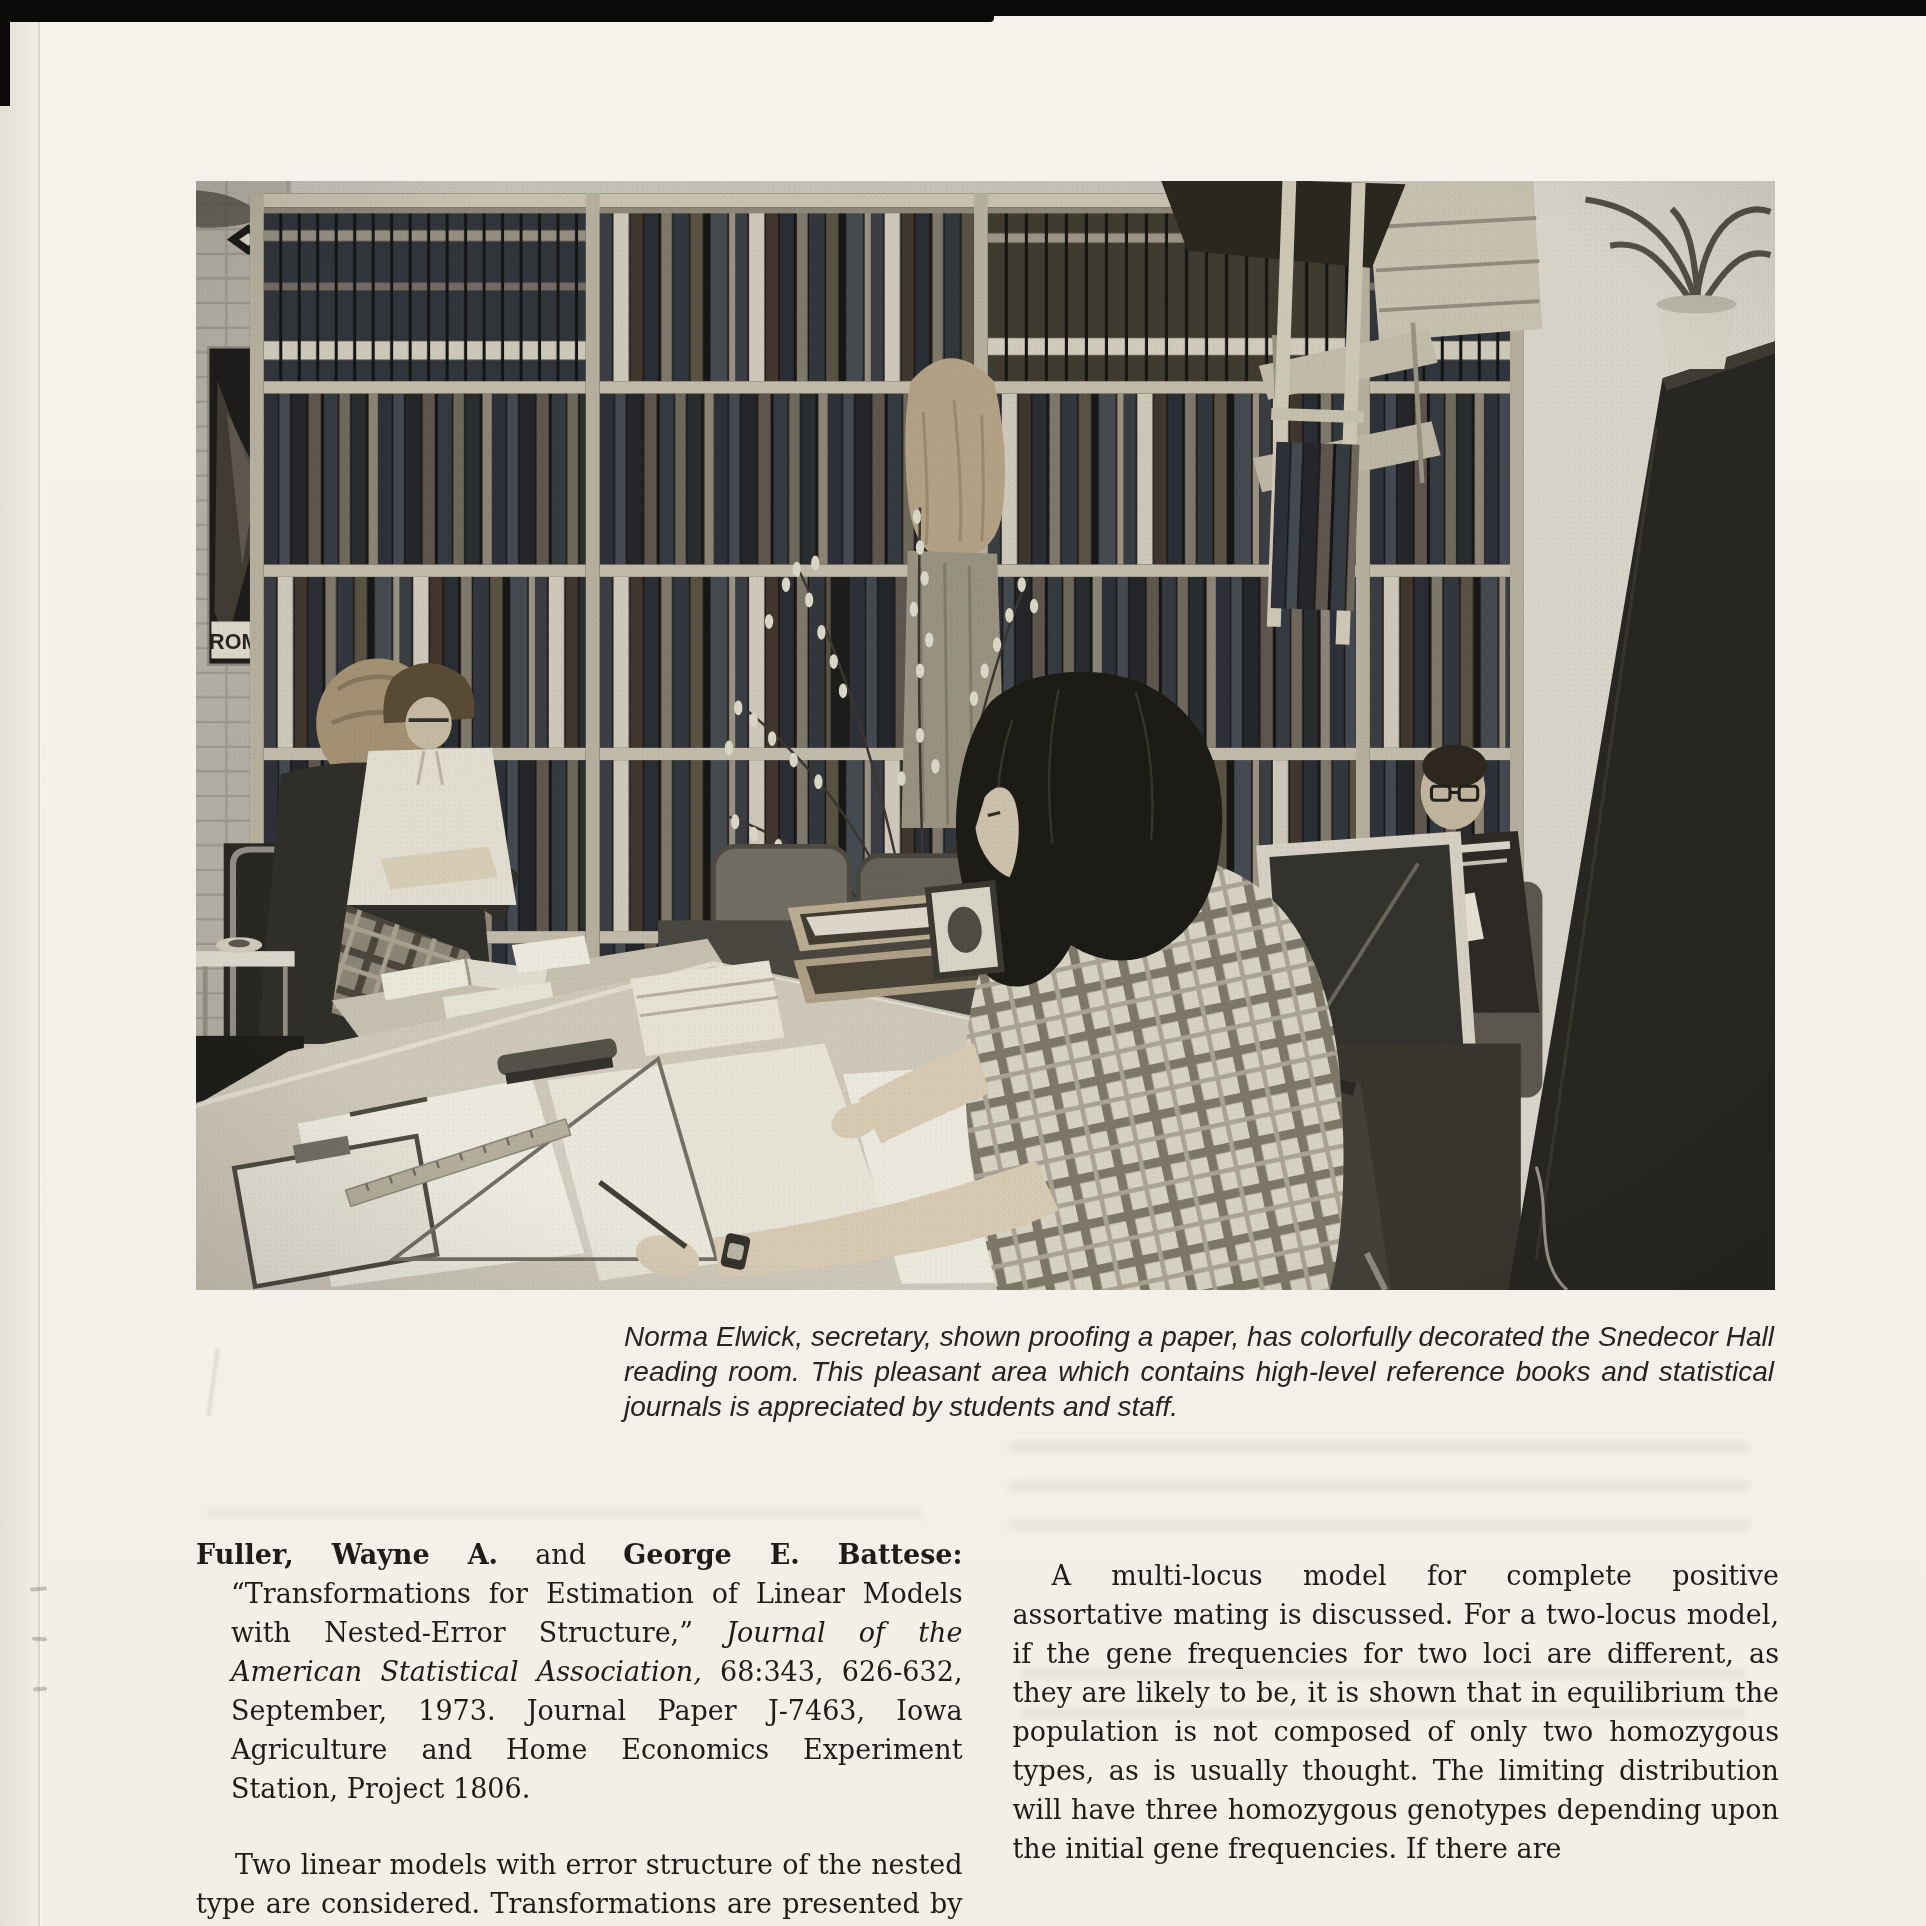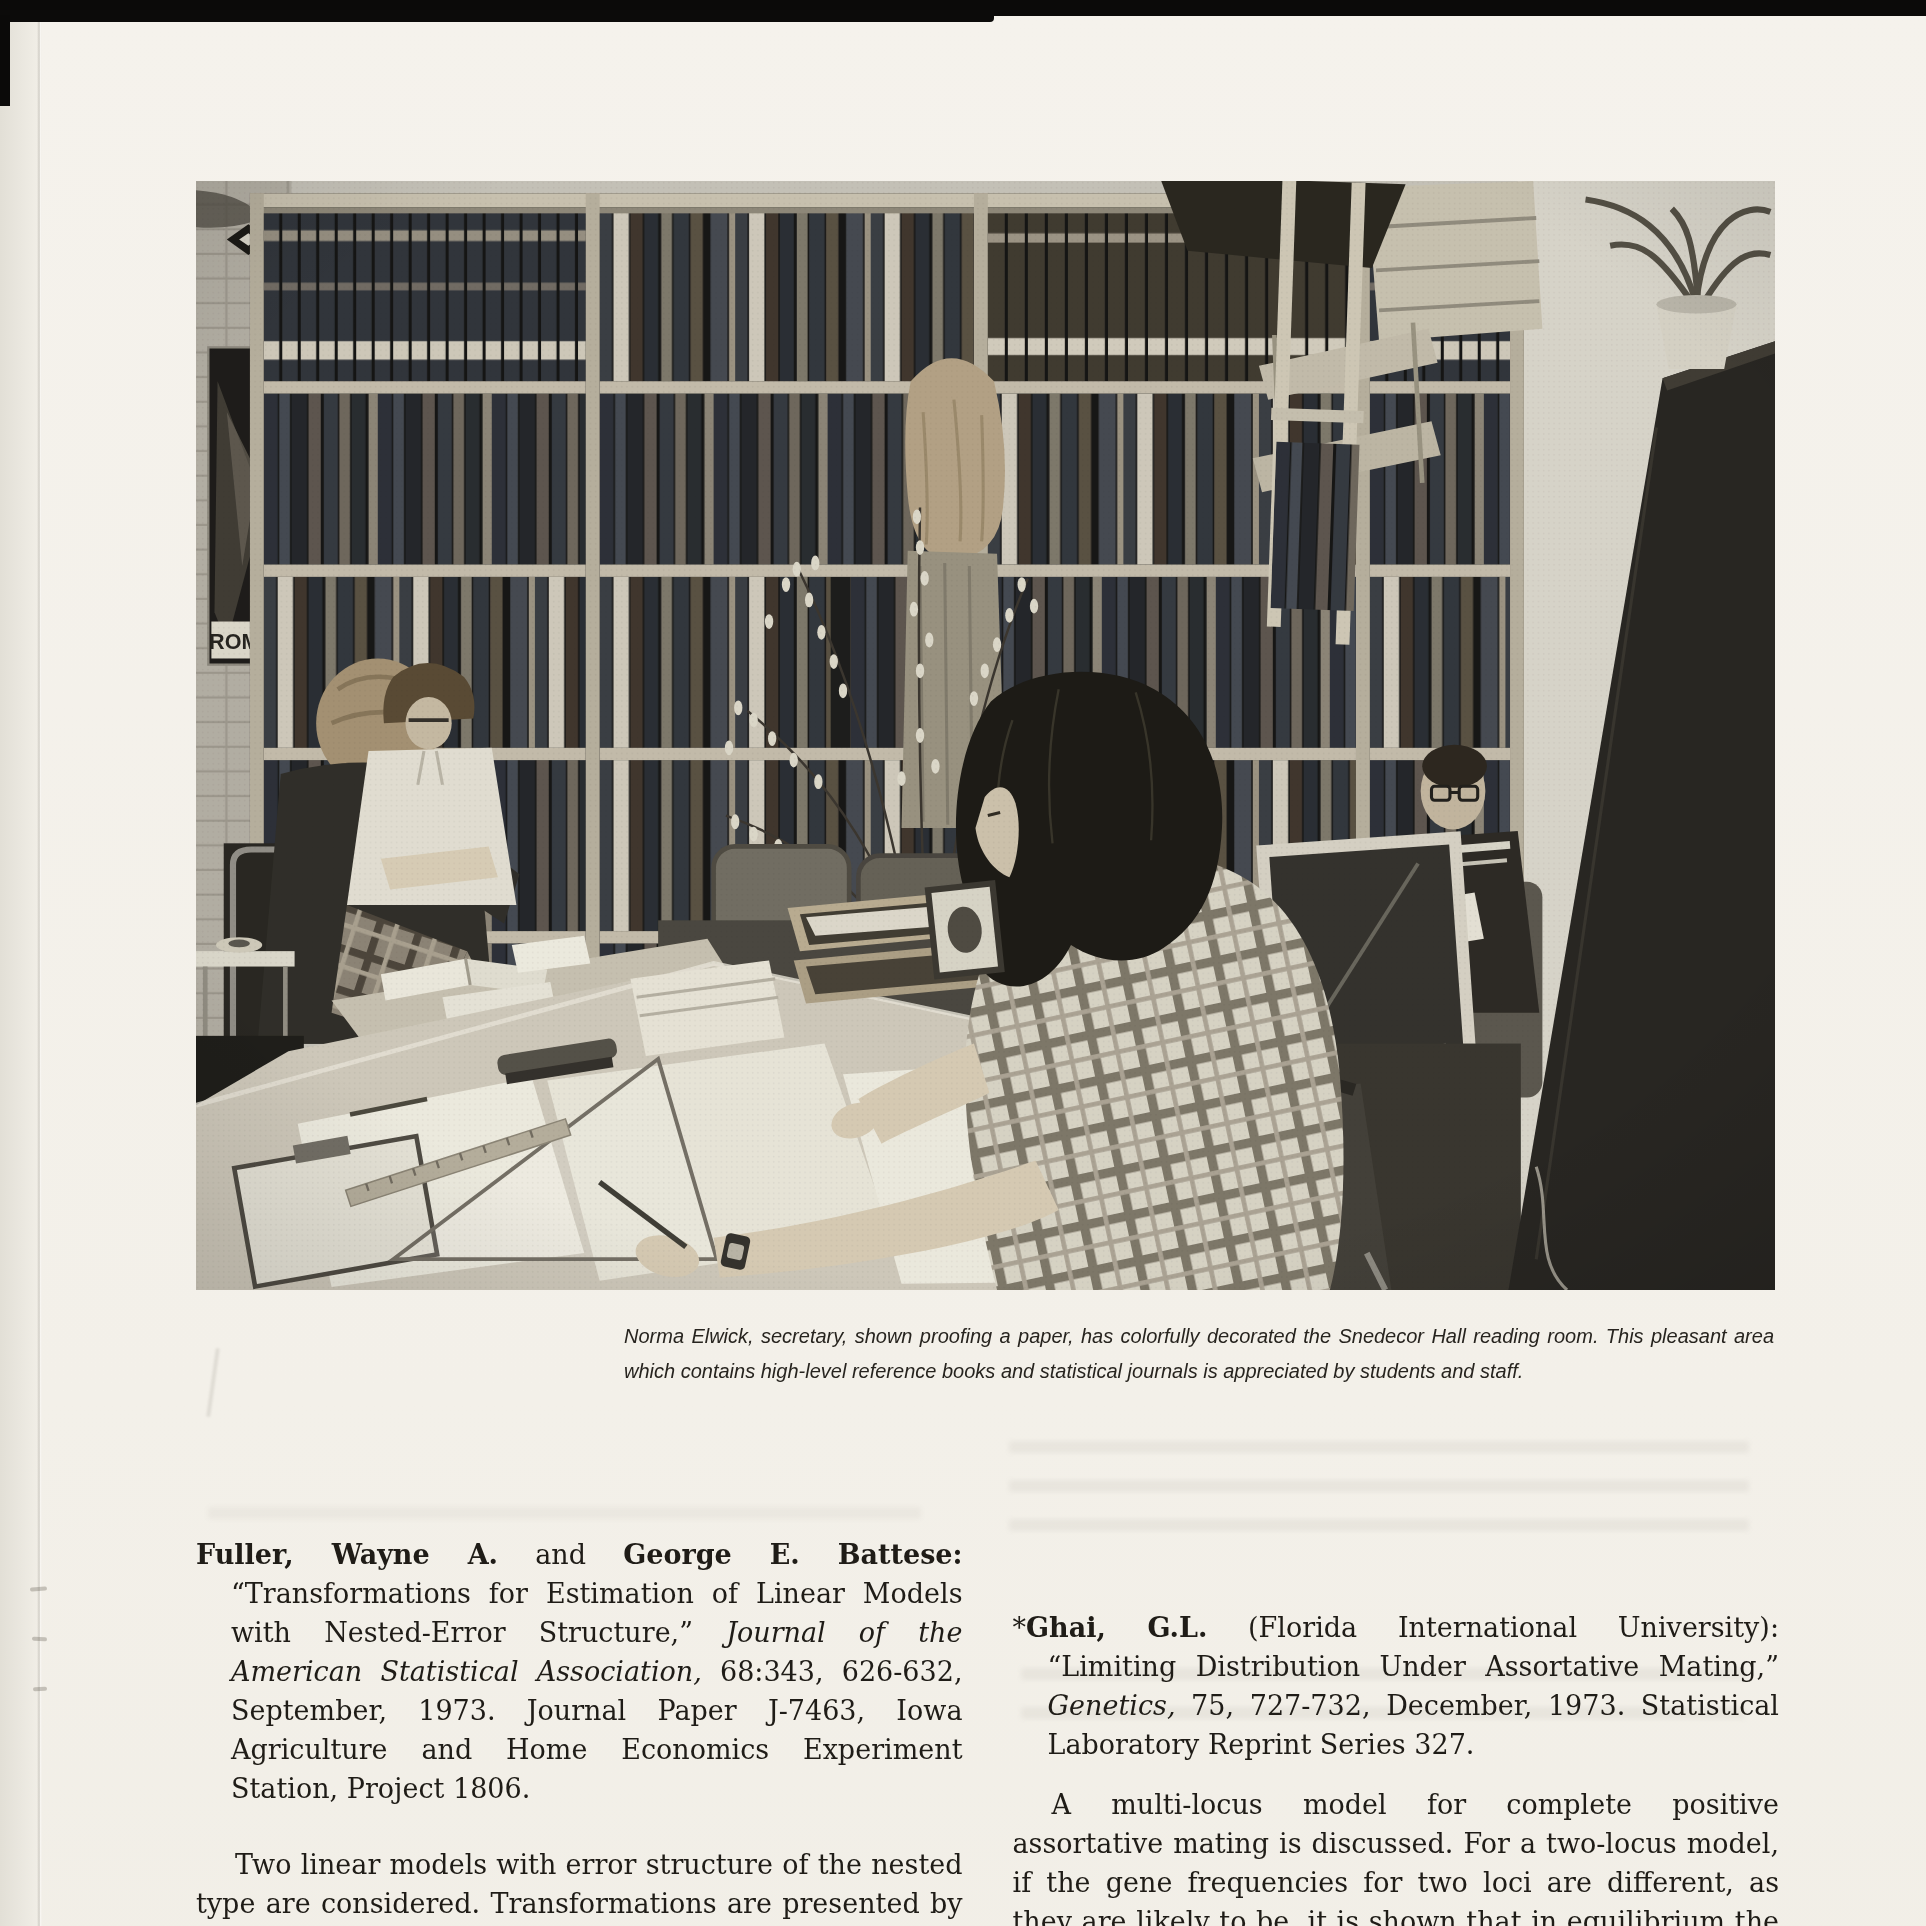--- a/index.html
+++ b/index.html
@@ -14,21 +14,21 @@
     background:linear-gradient(90deg,rgba(120,115,105,0) 0%,rgba(120,115,105,.28) 45%,rgba(255,255,255,.55) 62%,rgba(120,115,105,0) 100%);}
   .crimp{position:absolute;background:rgba(108,103,93,.35);border-radius:2.3px;}
   .scan-top{position:absolute;left:0;top:0;width:1965px;height:16px;background:#0b0a09;}
   .scan-top2{position:absolute;left:0;top:10px;width:994px;height:11.6px;background:#0c0b0a;border-radius:0 0 3.9px 1.5px;}
   .scan-nub{position:absolute;left:0;top:15.4px;width:10px;height:91px;background:#0b0a09;}
   .photo{position:absolute;left:196px;top:181px;width:1579px;height:1109px;margin:0;}
   .photo svg{display:block;width:100%;height:100%;}
   .caption{
     position:absolute;left:624px;top:1319px;width:1150px;
     font-family:"Liberation Sans",sans-serif;font-style:italic;
-    font-size:20px;line-height:35px;text-align:justify;color:#27241f;
+    font-size:28px;line-height:35px;text-align:justify;color:#27241f;
   }
   .columns{position:absolute;left:196px;top:1535px;width:1583px;display:flex;gap:50px;}
   .col{width:767px;font-size:27px;line-height:39px;text-align:justify;color:#1f1c17;}
   .col p{margin:0;}
   .entry{padding-left:35px;text-indent:-35px;}
   .abstract.indent{text-indent:39px;}
   .col-left .abstract{margin-top:37px;}
   .col-right .entry{margin-top:73px;}
   .col-right .abstract{margin-top:21px;}
   .bold{font-weight:700;}
@@ -479,19 +479,18 @@
   </figure>
 
   <figcaption class="caption">Norma Elwick, secretary, shown proofing a paper, has colorfully decorated the Snedecor Hall reading room. This pleasant area which contains high-level reference books and statistical journals is appreciated by students and staff.</figcaption>
 
   <main class="columns">
     <section class="col col-left">
       <p class="entry"><span class="bold">Fuller, Wayne A.</span><span> and </span><span class="bold">George E. Battese:</span><span> “Transformations for Estimation of Linear Models with Nested-Error Structure,” </span><span class="italic">Journal of the American Statistical Association,</span><span> 68:343, 626-632, September, 1973. Journal Paper J-7463, Iowa Agriculture and Home Economics Experiment Station, Project 1806.</span></p>
       <p class="abstract indent">Two linear models with error structure of the nested type are considered. Transformations are presented by which uncorrelated errors with constant variances are obtained. The transformed observations are differences between the original observations and multiples of averages of subsets of the observations. The transformations permit the calculation of the generalized least-squares estimators and their covariance matrices by ordinary least-squares regression. Regression-type estimators are presented for use when the variance components are unknown. Sufficient conditions are presented under which the estimated generalized</p>
     </section>
     <section class="col col-right">
-      <p class="entry"><span>*</span><span class="bold">Ghai, G.L.</span><span> (Florida International University): “Limiting Distribution Under Assortative Mating,” </span><span class="italic">Genetics,</span><span> 75, 727-732, December, 1973. Statistical Laboratory Reprint Series 327.</span></p>
       <p class="abstract indent"><span>A multi-locus model for complete positive assortative mating is discussed. For a two-locus model, if the gene frequencies for two loci are different, as they are likely to be, it is shown that in equilibrium the population is not composed of only two homozygous types, as is usually thought. The limiting distribution will have three homozygous genotypes depending upon the initial gene frequencies. If there are </span></p>
     </section>
   </main>
 
 </div>
 
 
 </body></html>

